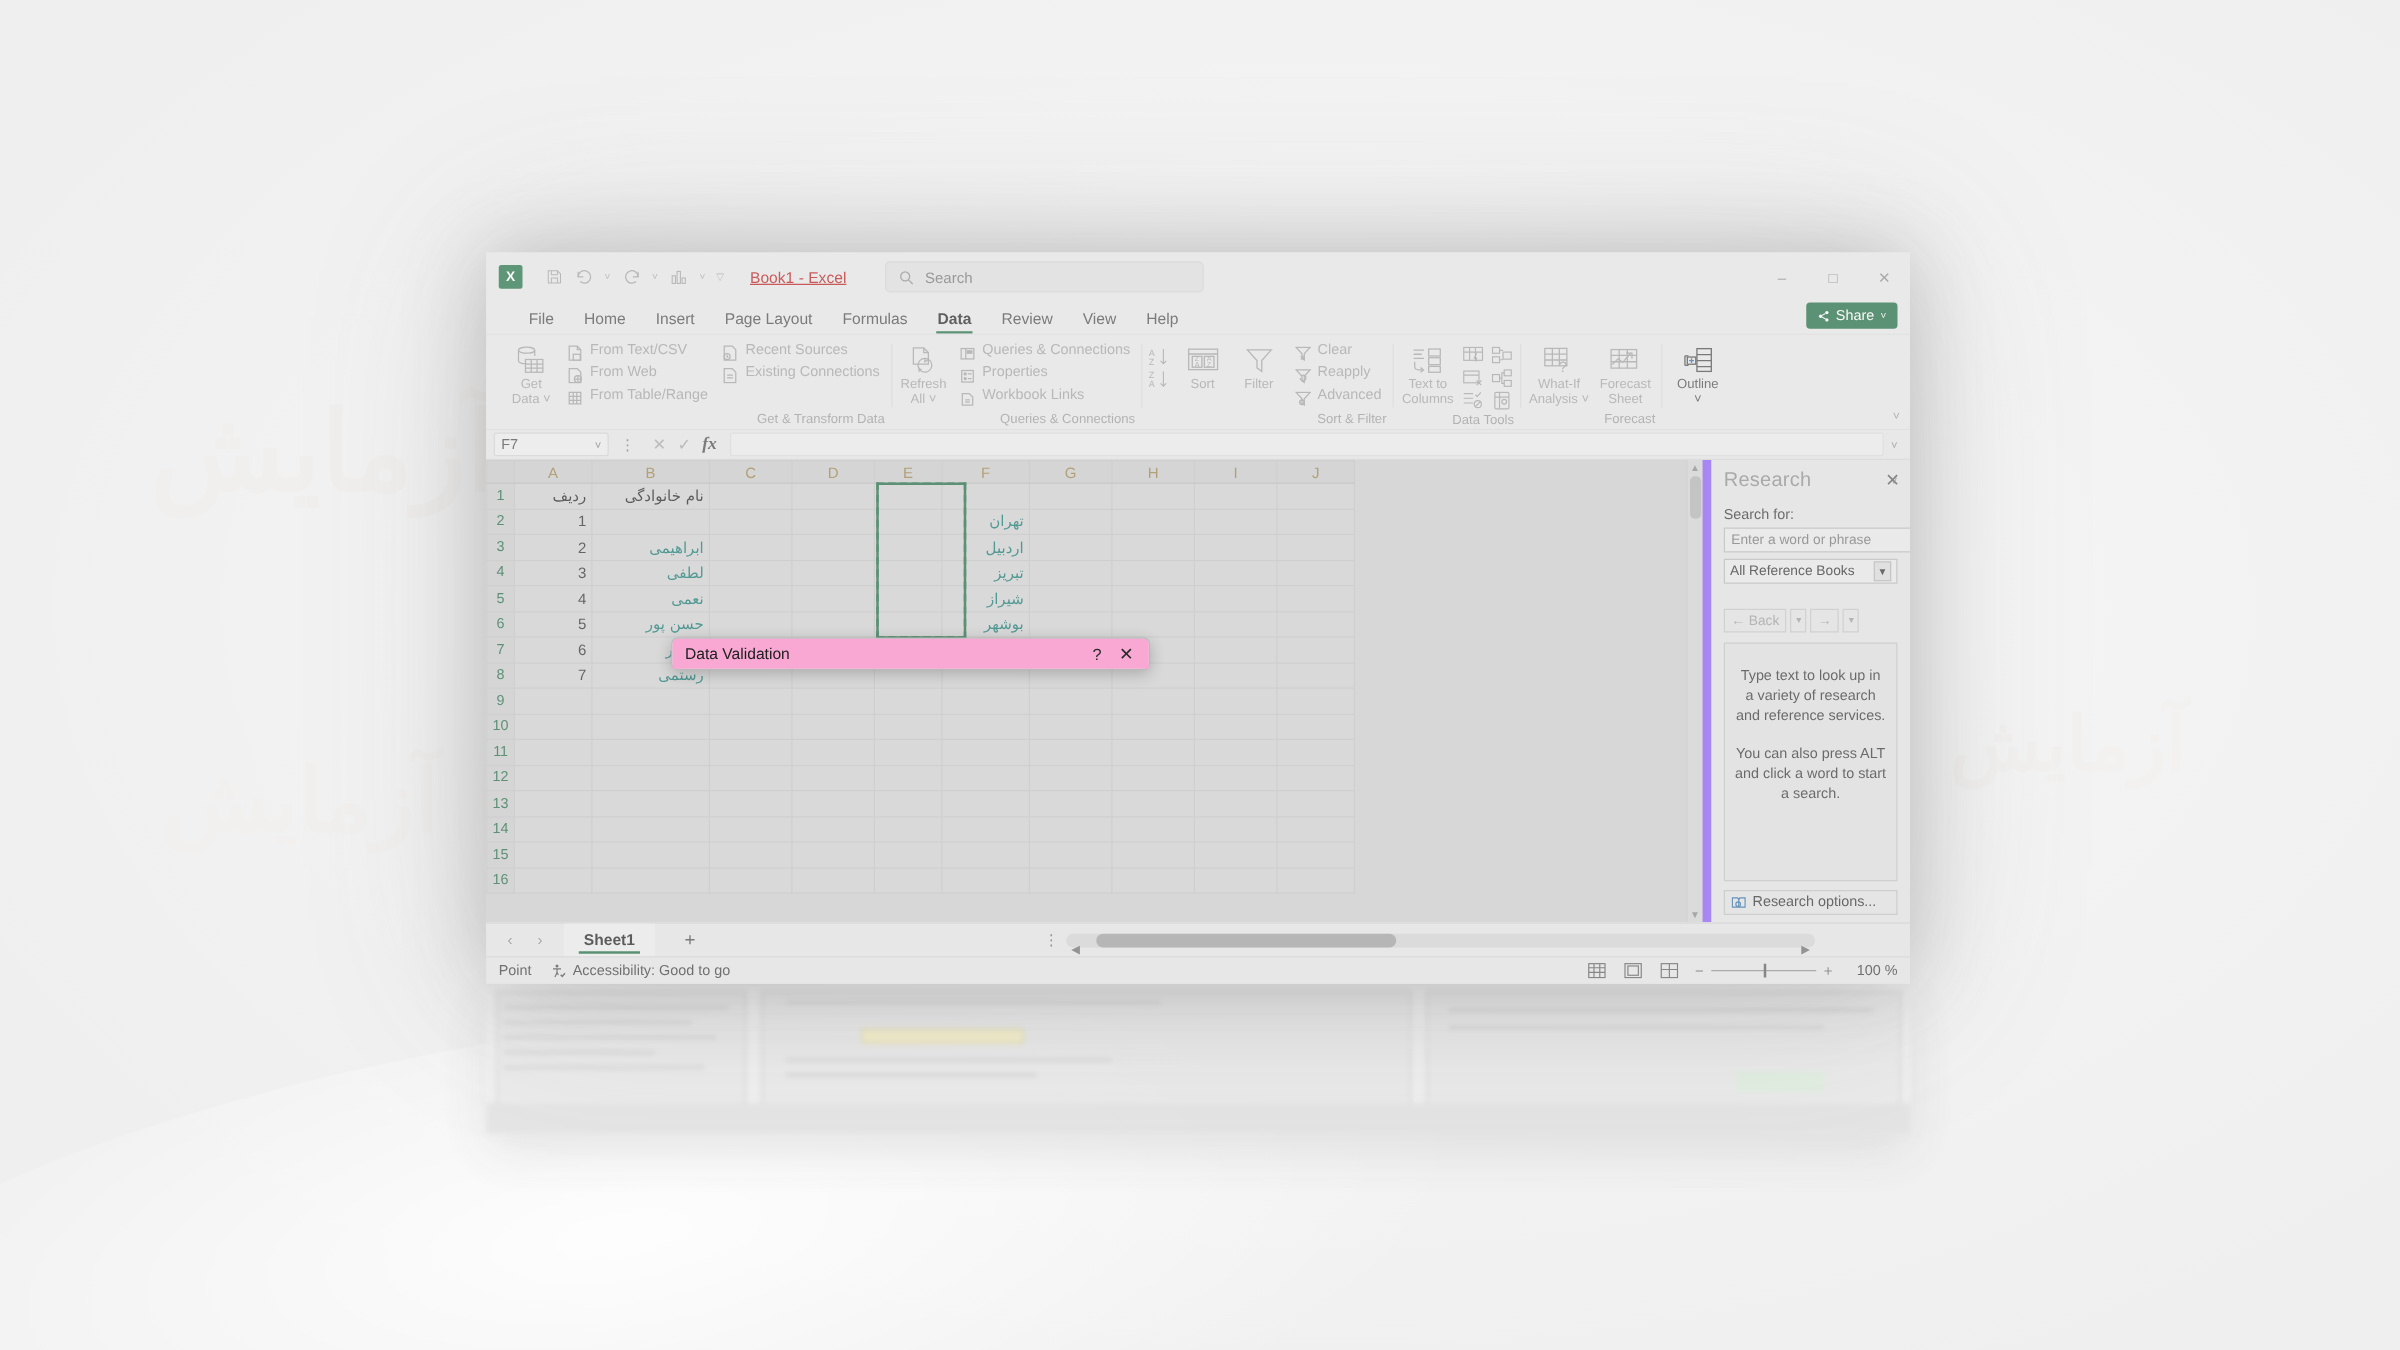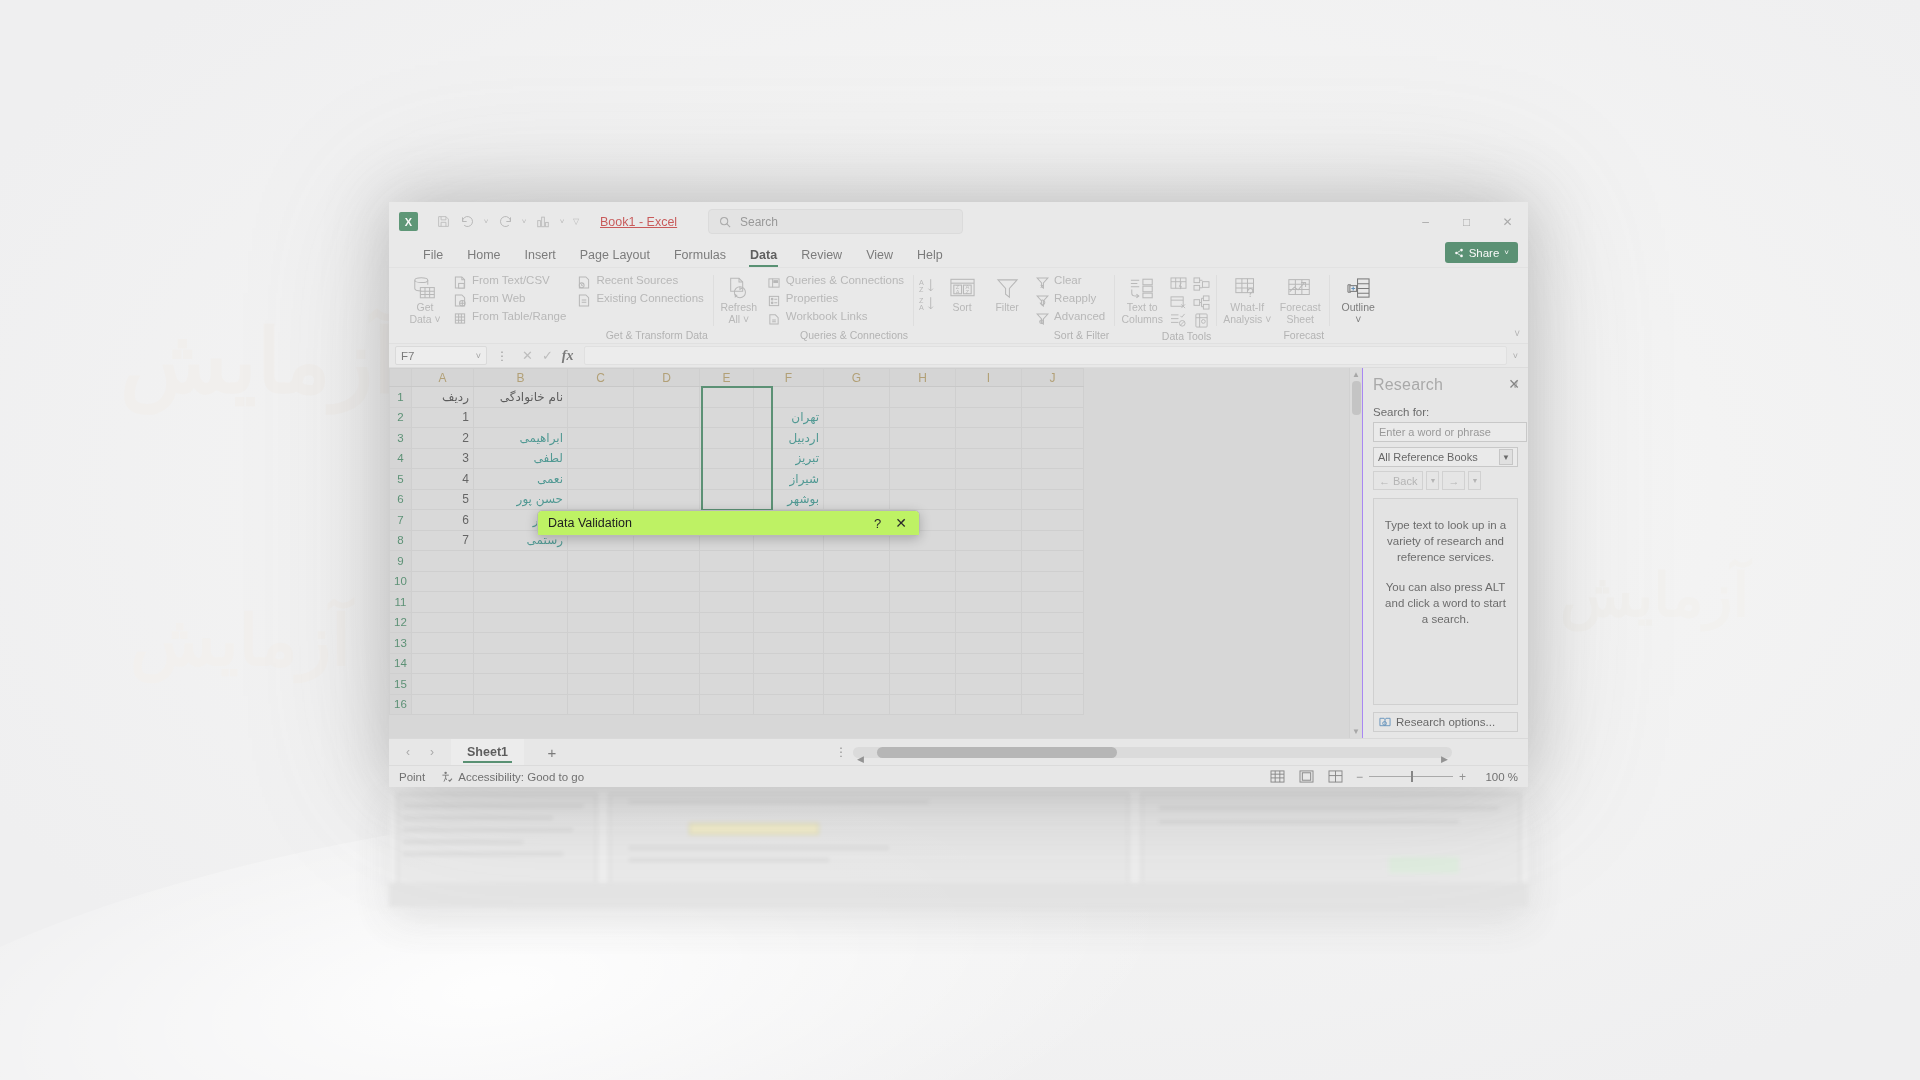--- a/index.html
+++ b/index.html
@@ -188,38 +188,38 @@
   .ants-solid { position:absolute; border:2px solid #1f6b43; pointer-events:none;}
   .vscroll {
     width:13px; background:#d4d4d4; border-left:1px solid #c6c6c6;
     display:flex; flex-direction:column; align-items:center; justify-content:space-between;
     padding:2px 0; color:#8a8a8a; font-size:8px; flex:0 0 13px;
   }
   .vthumb { width:9px; height:34px; background:#b4b4b4; border-radius:4px; margin-top:2px;}
 
   
   .pane {
-    width:166px; background:#e4e4e4; border-left:1px solid #8b5cf6;
+    width:166px; background:#e4e4e4; border-left:7px solid #8b5cf6;
     display:flex; flex-direction:column; padding:8px 10px 6px 10px; position:relative;
     flex:0 0 166px;
   }
   .pane-title { font-size:16px; color:#8d8d8d; letter-spacing:.2px; }
   .pane-hdr { display:flex; align-items:center; gap:6px; margin-bottom:12px;}
   .pane-chev { color:#8d8d8d; font-size:10px; margin-left:auto; }
   .pane-x { color:#5a5a5a; font-size:14px; position:absolute; right:8px; top:8px;}
   .pane-lbl { font-size:11.5px; color:#333; margin-bottom:4px; }
   .pane-row { display:flex; gap:4px; margin-bottom:5px; }
   .pane-input {
     flex:1; height:20px; background:#eaeaea; border:1px solid #b9b9b9;
     font-size:11px; color:#6f6f6f; padding:0 5px; font-family:inherit; outline:none;
   }
   .pane-select {
     width:100%; height:20px; background:#eaeaea; border:1px solid #b9b9b9;
     display:flex; align-items:center; font-size:11px; color:#2c2c2c; padding:0 4px;
-    justify-content:space-between; margin-bottom:4px;
+    justify-content:space-between; margin-bottom:20px;
   }
   .pane-select .sc { width:14px; height:16px; background:#dcdcdc; border:1px solid #b6b6b6;
     display:flex; align-items:center; justify-content:center; font-size:8px; color:#333;}
   .navrow { display:flex; align-items:center; gap:3px; margin-bottom:8px; }
   .navbtn { height:19px; display:flex; align-items:center; gap:3px; padding:0 5px;
     border:1px solid #c6c6c6; background:#e2e2e2; color:#9d9d9d; font-size:11px;}
   .navsplit { width:13px; height:19px; border:1px solid #c6c6c6; background:#e2e2e2;
     display:flex; align-items:center; justify-content:center; color:#9d9d9d; font-size:7px;}
   .pane-box {
     flex:1; background:#e0e0e0; border:1px solid #c4c4c4; padding:18px 8px;
@@ -266,21 +266,21 @@
   .zs-knob { position:absolute; left:42px; top:-5px; width:2px; height:11px; background:#5b5b5b;}
   .zoom-pct { font-size:11.5px; color:#3a3a3a; width:40px; text-align:right;}
 
   
   .dlg {
     position:absolute; left:148px; top:142px; width:383px;
     background:#e8e8e8; border:1px solid #b9b9b9;
     box-shadow:0 3px 12px rgba(0,0,0,.22); z-index:60; border-radius:5px;
   }
   .dlg-title {
-    height:24px; background:#bef264; display:flex; align-items:center;
+    height:24px; background:#f9a8d4; display:flex; align-items:center;
     padding:0 6px 0 10px; font-size:12.5px; color:#202020;
     border-radius:4px 4px 0 0;
   }
   .dlg-btns { margin-left:auto; display:flex; align-items:center; gap:14px; padding-right:6px;}
   .dlg-help { font-size:13px; color:#2a2a2a;}
   .dlg-x { font-size:14px; color:#2a2a2a;}
   .dlg-body { padding:3px 4px 4px 4px; display:flex; align-items:center; gap:4px;}
   .dlg-input {
     flex:1; height:18px; background:#ededed; border:1px solid #cfcfcf;
     font-size:11.5px; color:#1a1a1a; padding:0 4px; font-family:inherit; outline:none;

